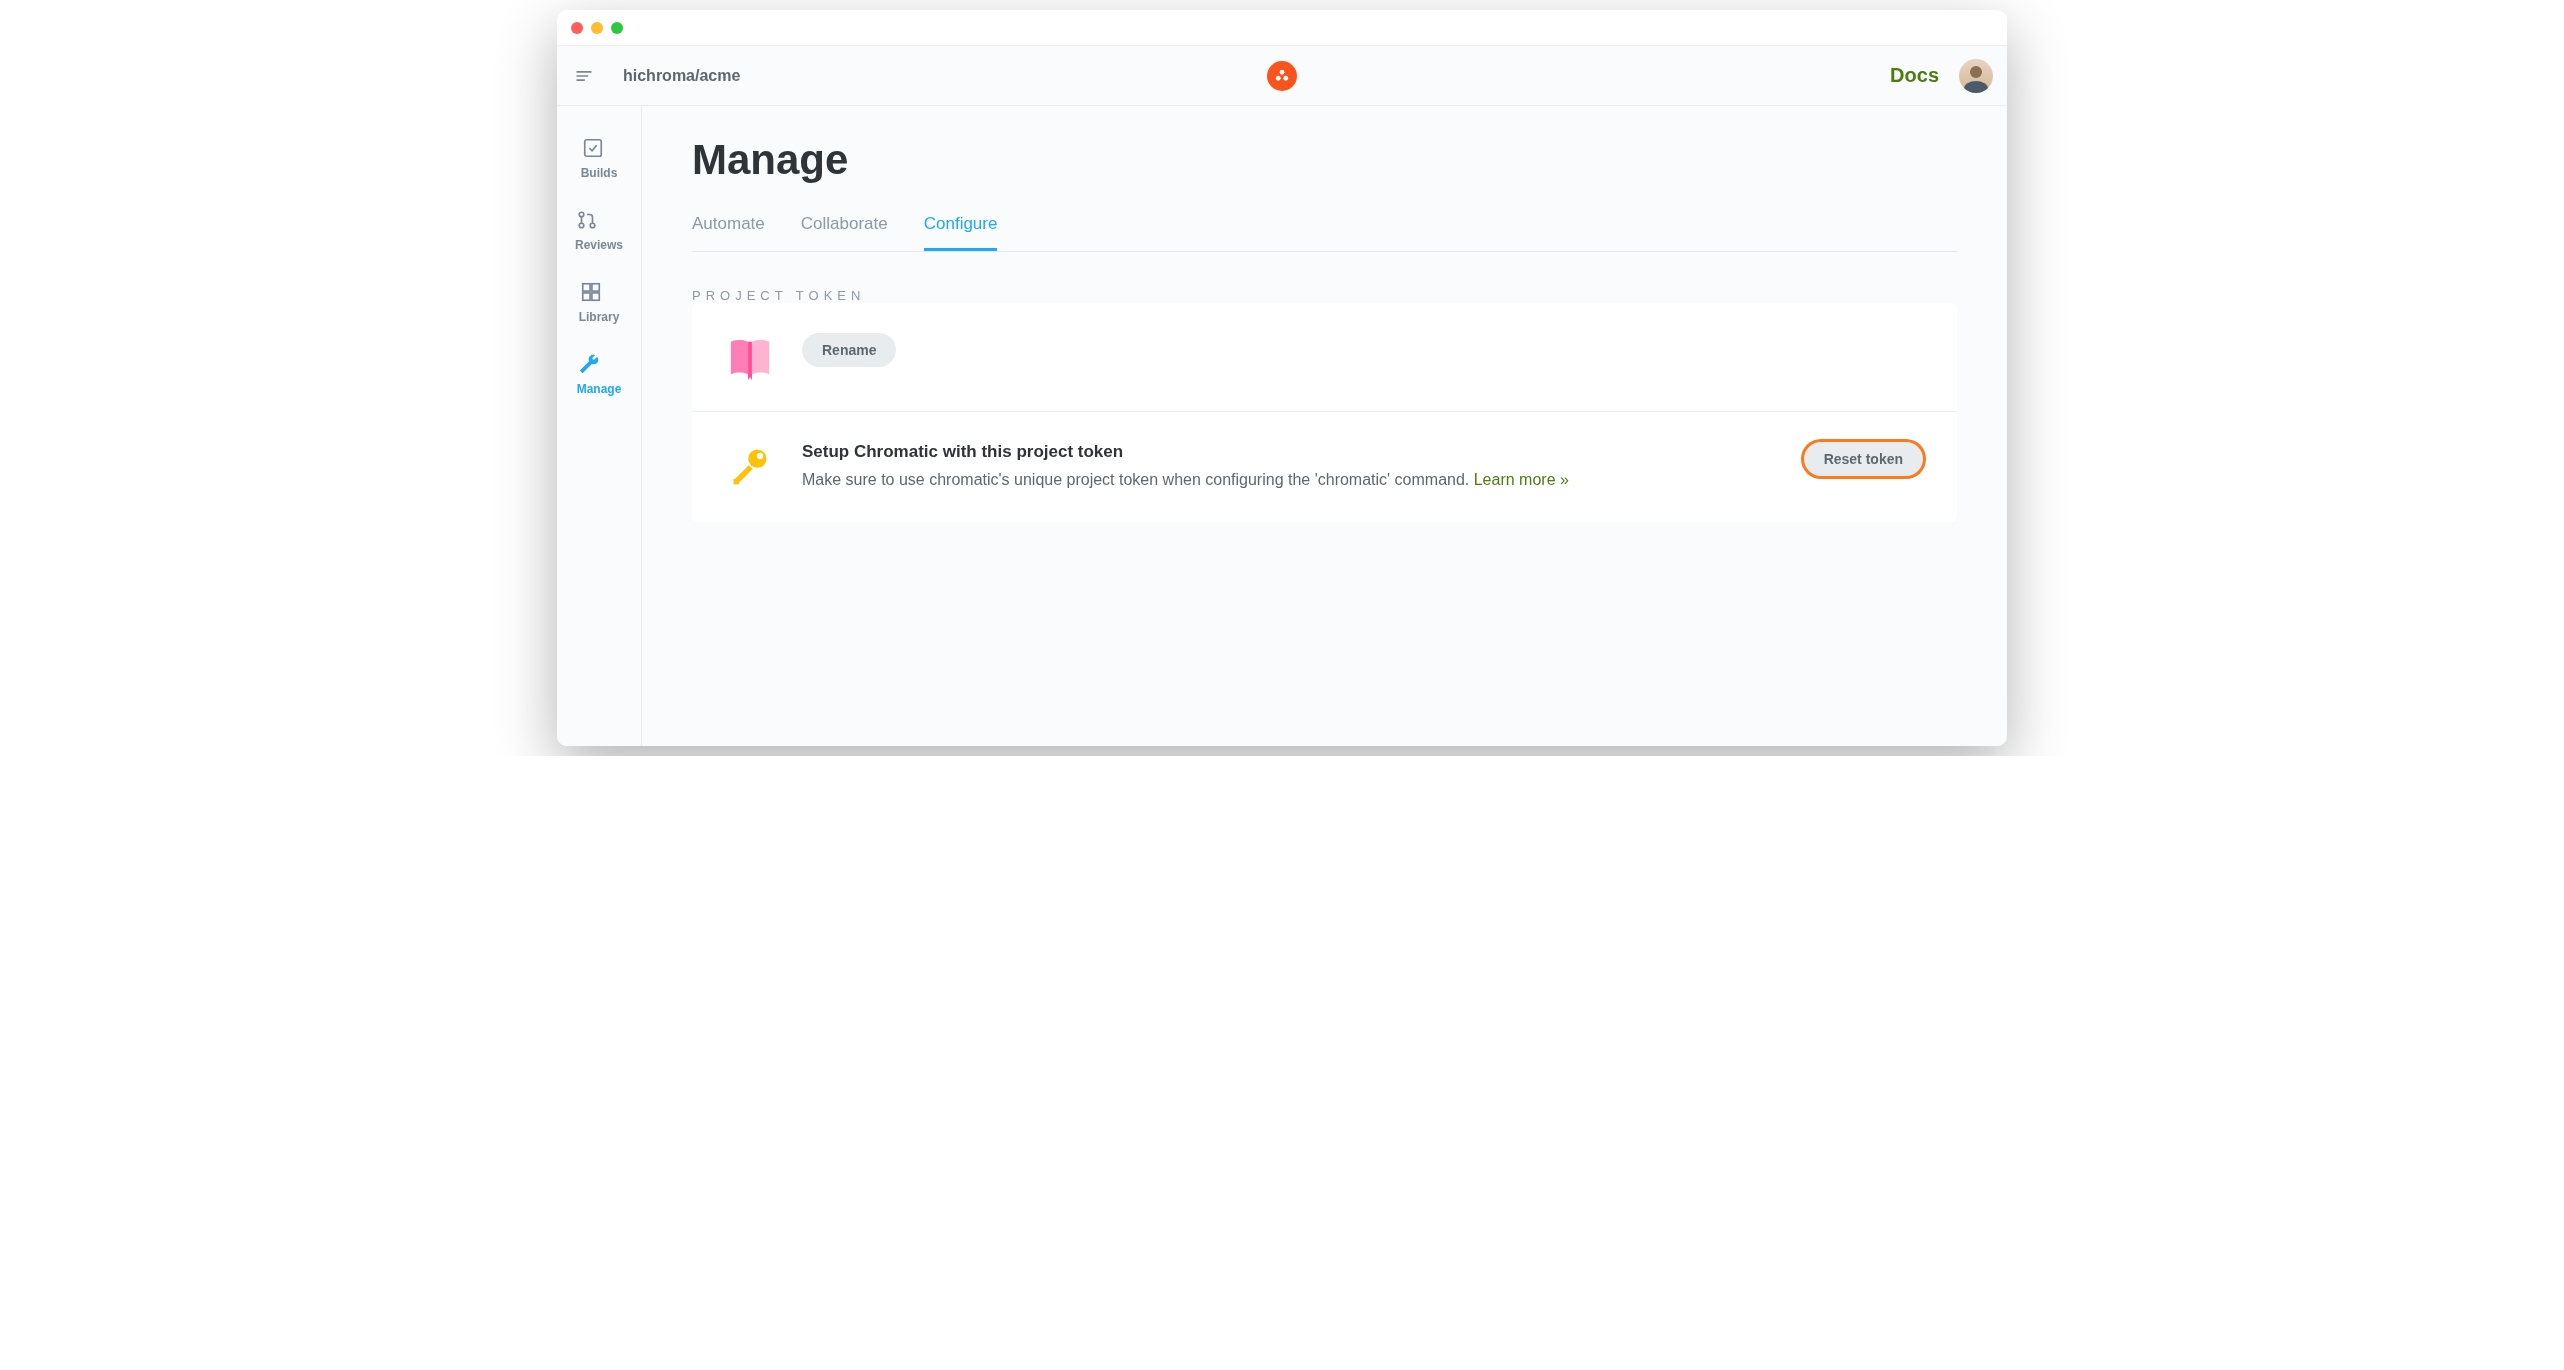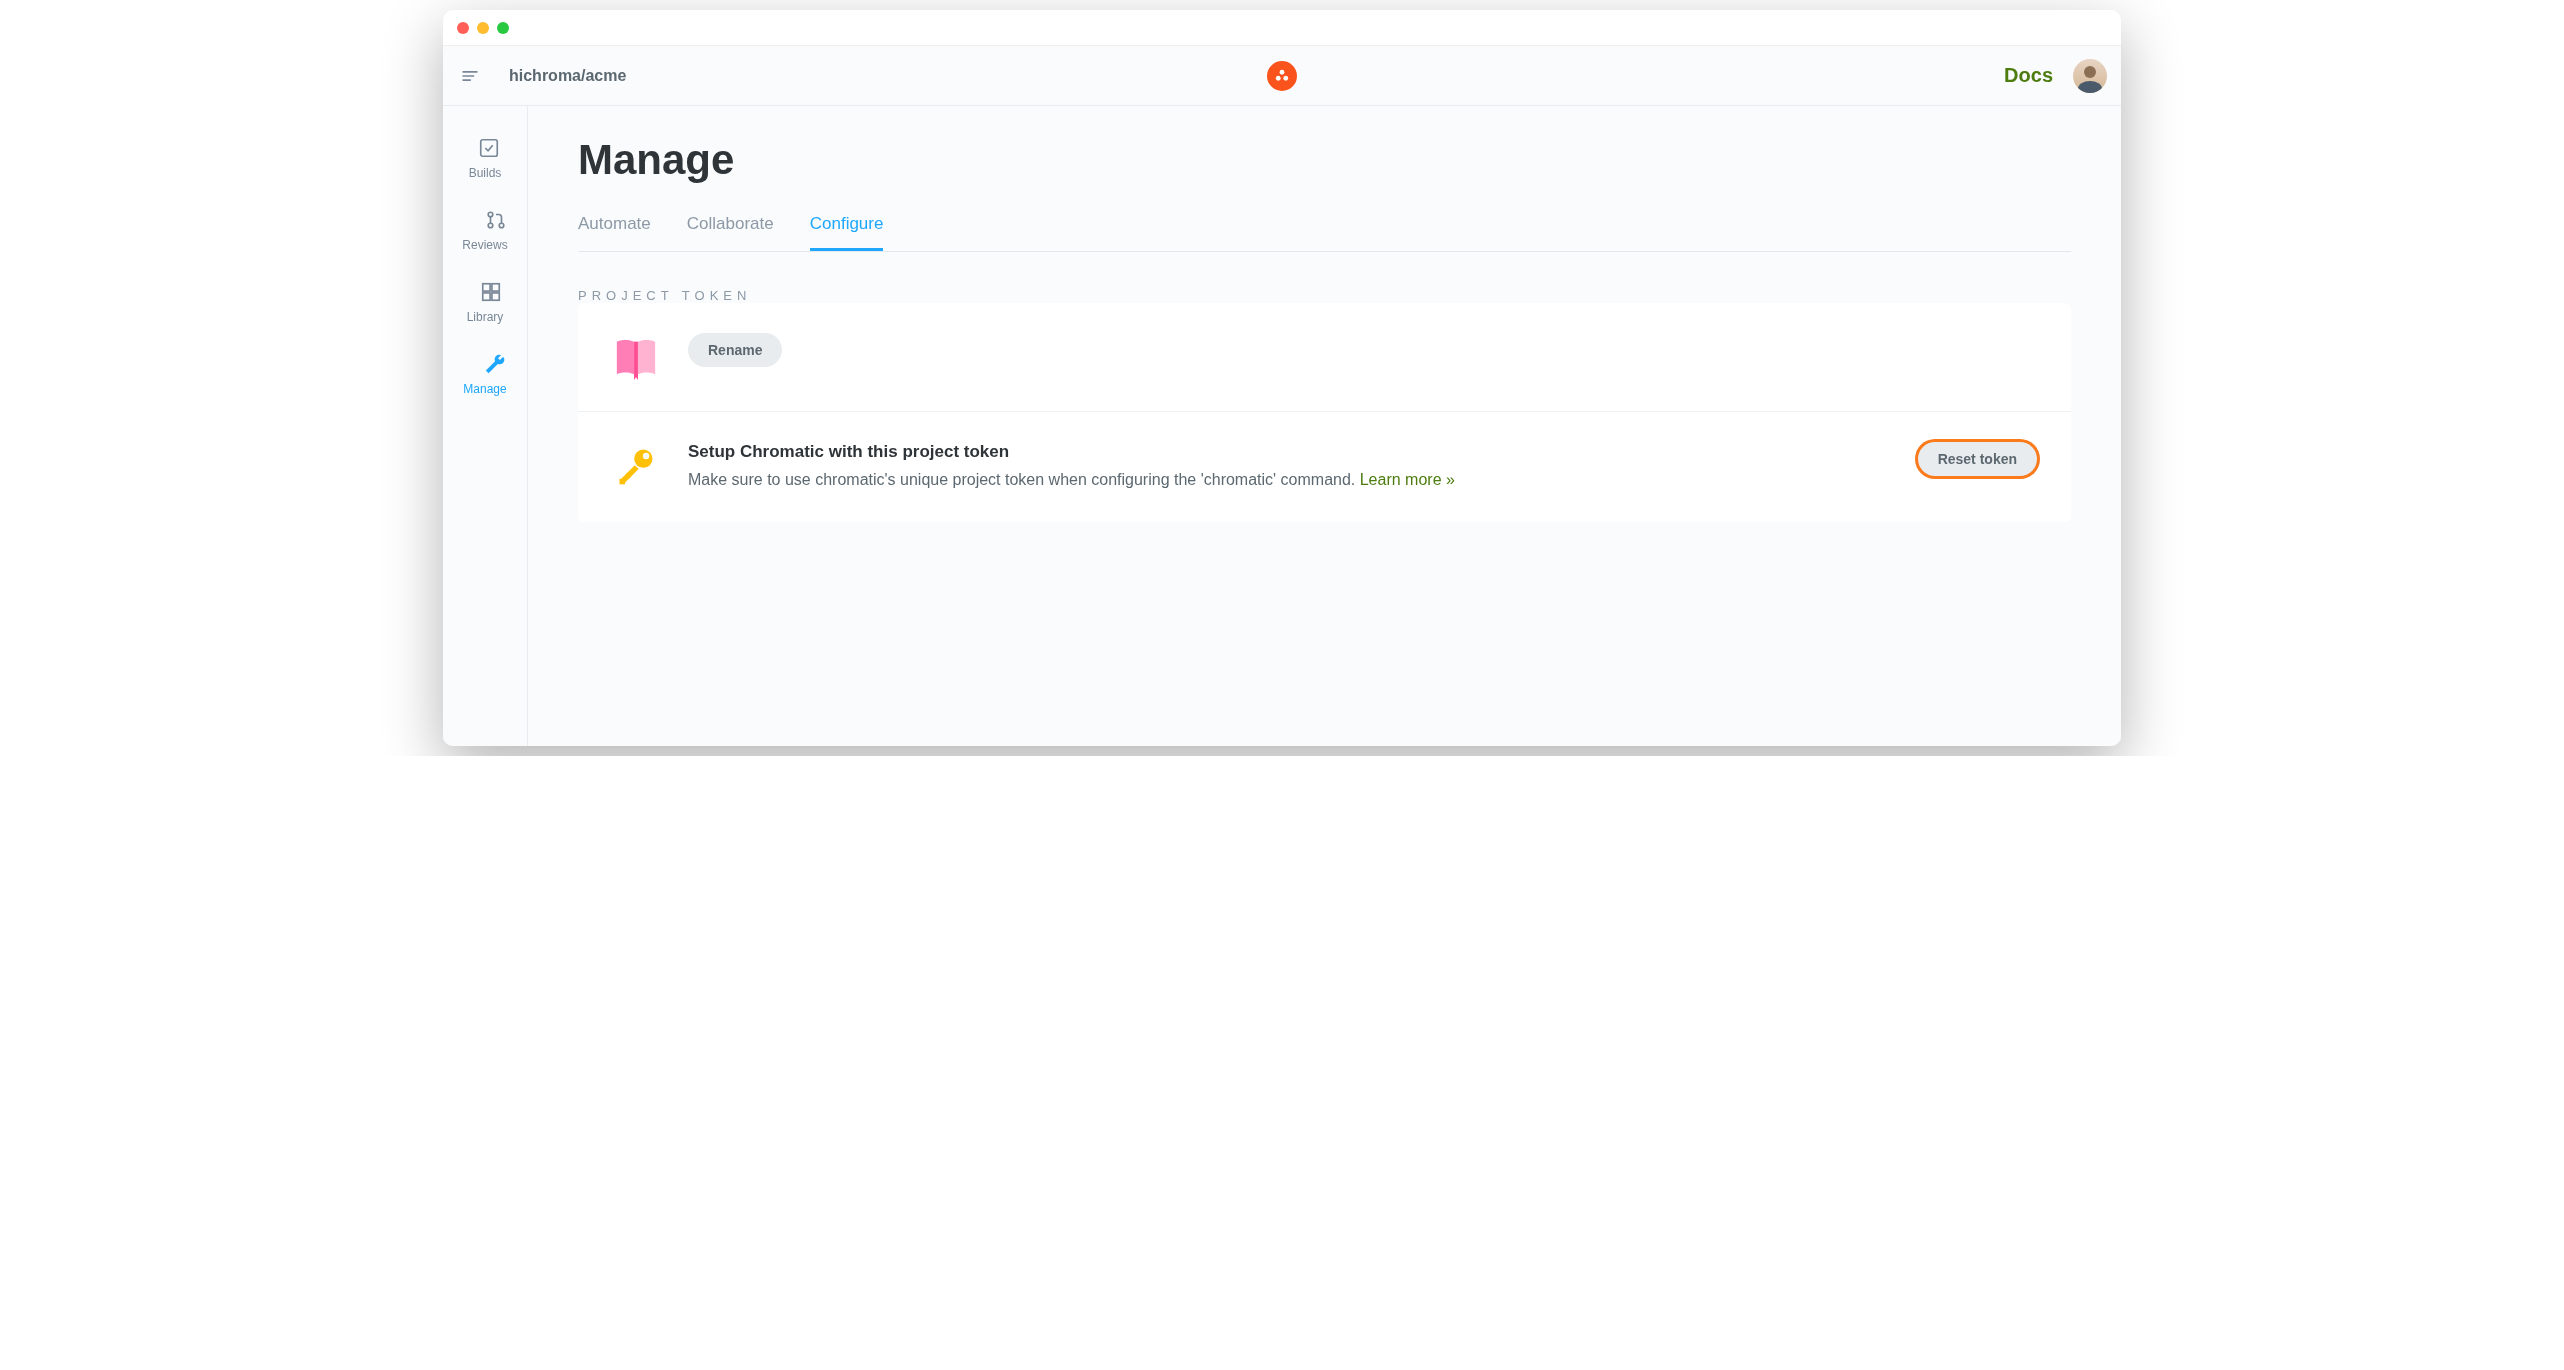--- a/index.html
+++ b/index.html
@@ -2,21 +2,21 @@
 <html><head>
 <meta charset="utf-8">
 <style>
 * { margin: 0; padding: 0; box-sizing: border-box; }
 body {
   font-family: -apple-system, BlinkMacSystemFont, "Segoe UI", Helvetica, Arial, sans-serif;
   background: #fff;
   padding: 0;
 }
 .window {
-  width: 1678px;
+  width: 1450px;
   margin: 10px auto;
   background: #fff;
   border-radius: 10px;
   box-shadow: 0 20px 60px rgba(0,0,0,0.3);
   overflow: hidden;
 }
 .titlebar {
   height: 36px;
   display: flex;
   align-items: center;
@@ -40,21 +40,21 @@
 }
 .hamburger-icon { width: 26px; height: 26px; color: #7a8797; display:flex; align-items:center; justify-content:center; cursor:pointer; margin-right: 26px;}
 .breadcrumb { color: #5c6870; font-size: 16px; font-weight: 600; }
 .logo-center { position: absolute; left: 50%; transform: translateX(-50%); width: 30px; height: 30px; background: #fa541c; border-radius: 50%; display:flex; align-items:center; justify-content:center;}
 .top-right { margin-left: auto; display:flex; align-items:center; gap: 20px;}
 .docs-link { color: #4d7c0f; font-weight: 700; font-size: 20px; cursor:pointer;}
 .avatar { width: 34px; height: 34px; border-radius: 50%; background: linear-gradient(#e8d4c4,#d4b896); display:flex; align-items:center; justify-content:center; overflow:hidden;}
 
 .body-area { display: flex; background: #f9fbfc; min-height: 640px;}
 .sidebar { width: 85px; border-right: 1px solid #e9ecef; padding-top: 30px; display:flex; flex-direction:column; align-items:center; gap: 28px;}
-.nav-item { display:flex; flex-direction:column; align-items:flex-end; gap: 6px; cursor:pointer; color: #7a8797;}
+.nav-item { display:flex; flex-direction:column; align-items:flex-start; gap: 6px; cursor:pointer; color: #7a8797; font-weight: bold;}
 .nav-item.active { color: #1ea7fd;}
 .nav-label { font-size: 12px; }
 .nav-icon { width: 24px; height: 24px; display:flex; align-items:center; justify-content:center;}
 
 .main { flex:1; padding: 30px 50px 40px 50px;}
 .page-title { font-size: 42px; font-weight: 800; color: #2e3438; margin-bottom: 30px;}
 .tabs { display:flex; gap: 36px; border-bottom: 1px solid #e3e8ee; margin-bottom: 36px;}
 .tab { padding-bottom: 14px; font-size: 17px; color: #8d99a6; font-weight: 500; cursor:pointer; border-bottom: 3px solid transparent;}
 .tab.active { color: #1ea7fd; border-bottom-color: #1ea7fd;}
 

